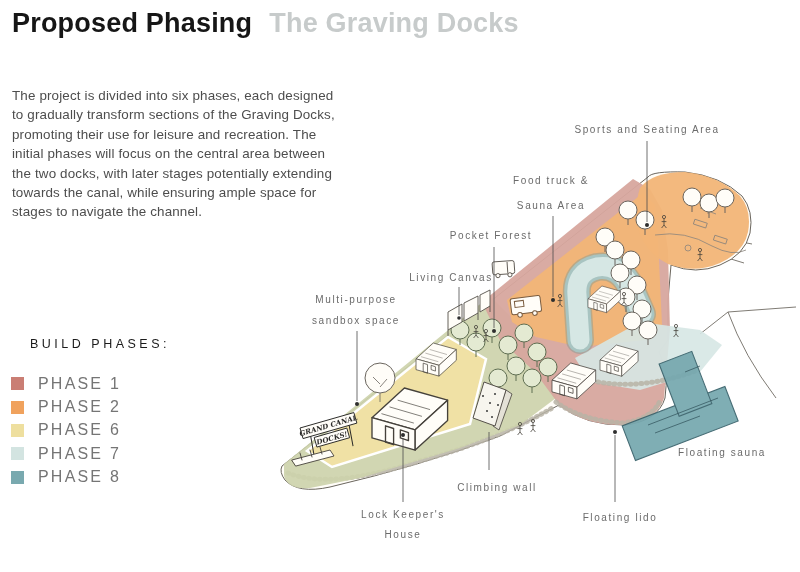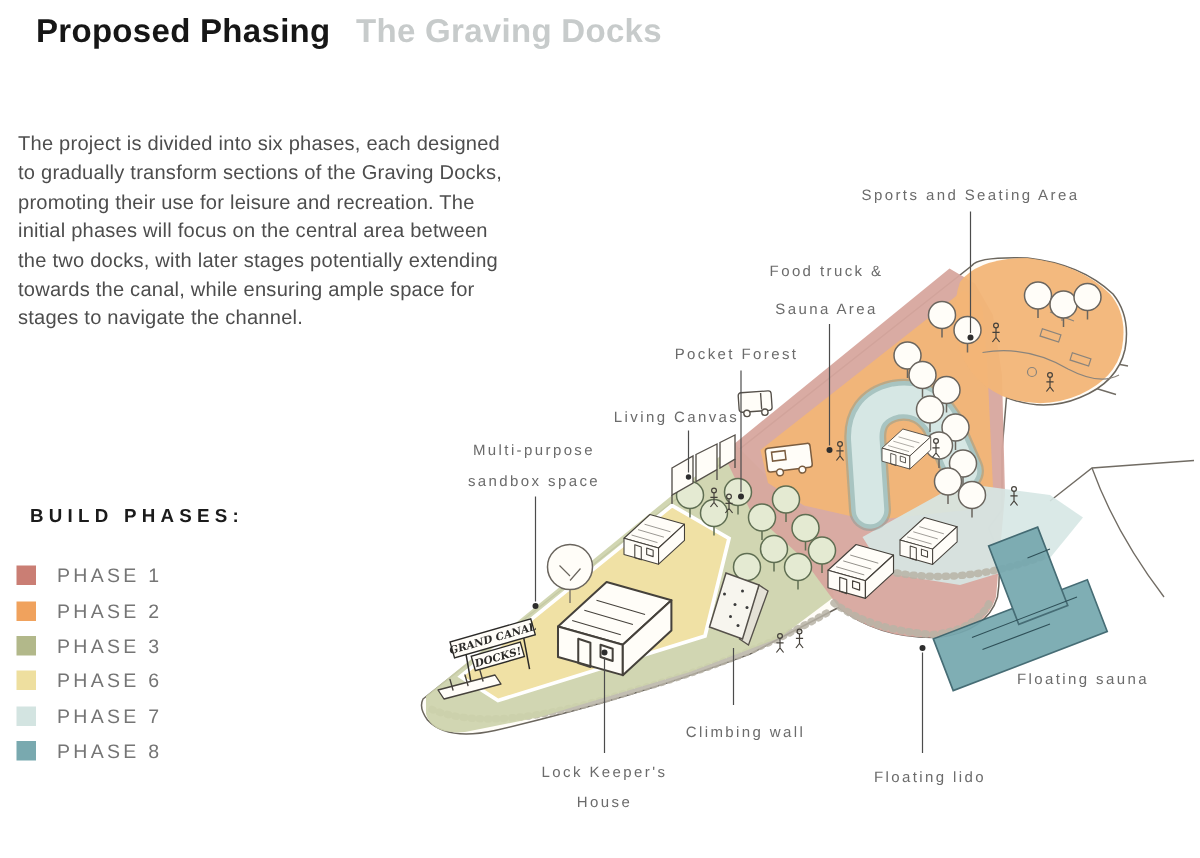--- a/index.html
+++ b/index.html
@@ -1,29 +1,29 @@
 <!DOCTYPE html>
 <html><head>
 <meta charset="utf-8">
 <style>
   html,body{margin:0;padding:0;}
   body{
     width:800px;height:572px;position:relative;overflow:hidden;
     background:#ffffff;font-family:"Liberation Sans",sans-serif;
   }
-  .hdr{position:absolute;left:24px;top:8px;font-size:22px;font-weight:bold;letter-spacing:.2px;white-space:nowrap;}
+  .hdr{position:absolute;left:12px;top:8px;font-size:27px;font-weight:bold;letter-spacing:.2px;white-space:nowrap;}
   .hdr .t1{color:#161616;}
   .hdr .t2{color:#c7cbcb;margin-left:17px;}
   .intro{position:absolute;left:12px;top:86px;width:300px;font-size:13.4px;color:#4d4d4d;letter-spacing:.15px;}
   .intro div{height:19.4px;line-height:19.4px;white-space:nowrap;}
-  .legend-h{position:absolute;left:20px;top:337px;font-size:12.5px;font-weight:bold;color:#1b1b1b;letter-spacing:3.5px;}
+  .legend-h{position:absolute;left:30px;top:337px;font-size:12.5px;font-weight:normal;color:#1b1b1b;letter-spacing:3.5px;}
   .legend{position:absolute;left:11px;top:372px;}
   .lrow{display:flex;align-items:center;height:23.4px;}
   .swatch{width:13px;height:13px;margin-right:14px;flex:0 0 13px;}
-  .lrow span{font-size:13px;color:#757575;letter-spacing:2.2px;}
+  .lrow span{font-size:16px;color:#757575;letter-spacing:2.2px;}
   svg{position:absolute;left:0;top:0;}
   .lbl{font-family:"Liberation Sans",sans-serif;font-size:10px;fill:#6b6b6b;letter-spacing:1.6px;}
   .leader{stroke:#4c4c4c;stroke-width:.8;fill:none;}
   .dot{fill:#2e2e2e;}
   .ink{stroke:#45413b;fill:none;stroke-width:.9;stroke-linecap:round;stroke-linejoin:round;}
   .stipple{stroke:#b7b3a6;stroke-width:5;fill:none;stroke-dasharray:.8 4.6;stroke-linecap:round;opacity:.85;}
   .signtxt{font-family:"DejaVu Serif",serif;font-style:italic;font-weight:bold;font-size:7px;fill:#2b2a28;}
 </style>
 </head>
 <body>
@@ -44,24 +44,20 @@
 
 <div class="legend-h">BUILD PHASES:</div>
 <div class="legend">
   <div class="lrow">
       <div class="swatch" style="background: rgb(202, 126, 116);"></div>
       <span>PHASE 1</span>
     </div>
   <div class="lrow">
       <div class="swatch" style="background: rgb(240, 162, 93);"></div>
       <span>PHASE 2</span>
-    </div>
-  <div class="lrow">
-      <div class="swatch" style="background: rgb(178, 184, 138);"></div>
-      <span>PHASE 3</span>
     </div>
   <div class="lrow">
       <div class="swatch" style="background: rgb(238, 223, 159);"></div>
       <span>PHASE 6</span>
     </div>
   <div class="lrow">
       <div class="swatch" style="background: rgb(211, 228, 225);"></div>
       <span>PHASE 7</span>
     </div>
   <div class="lrow">

